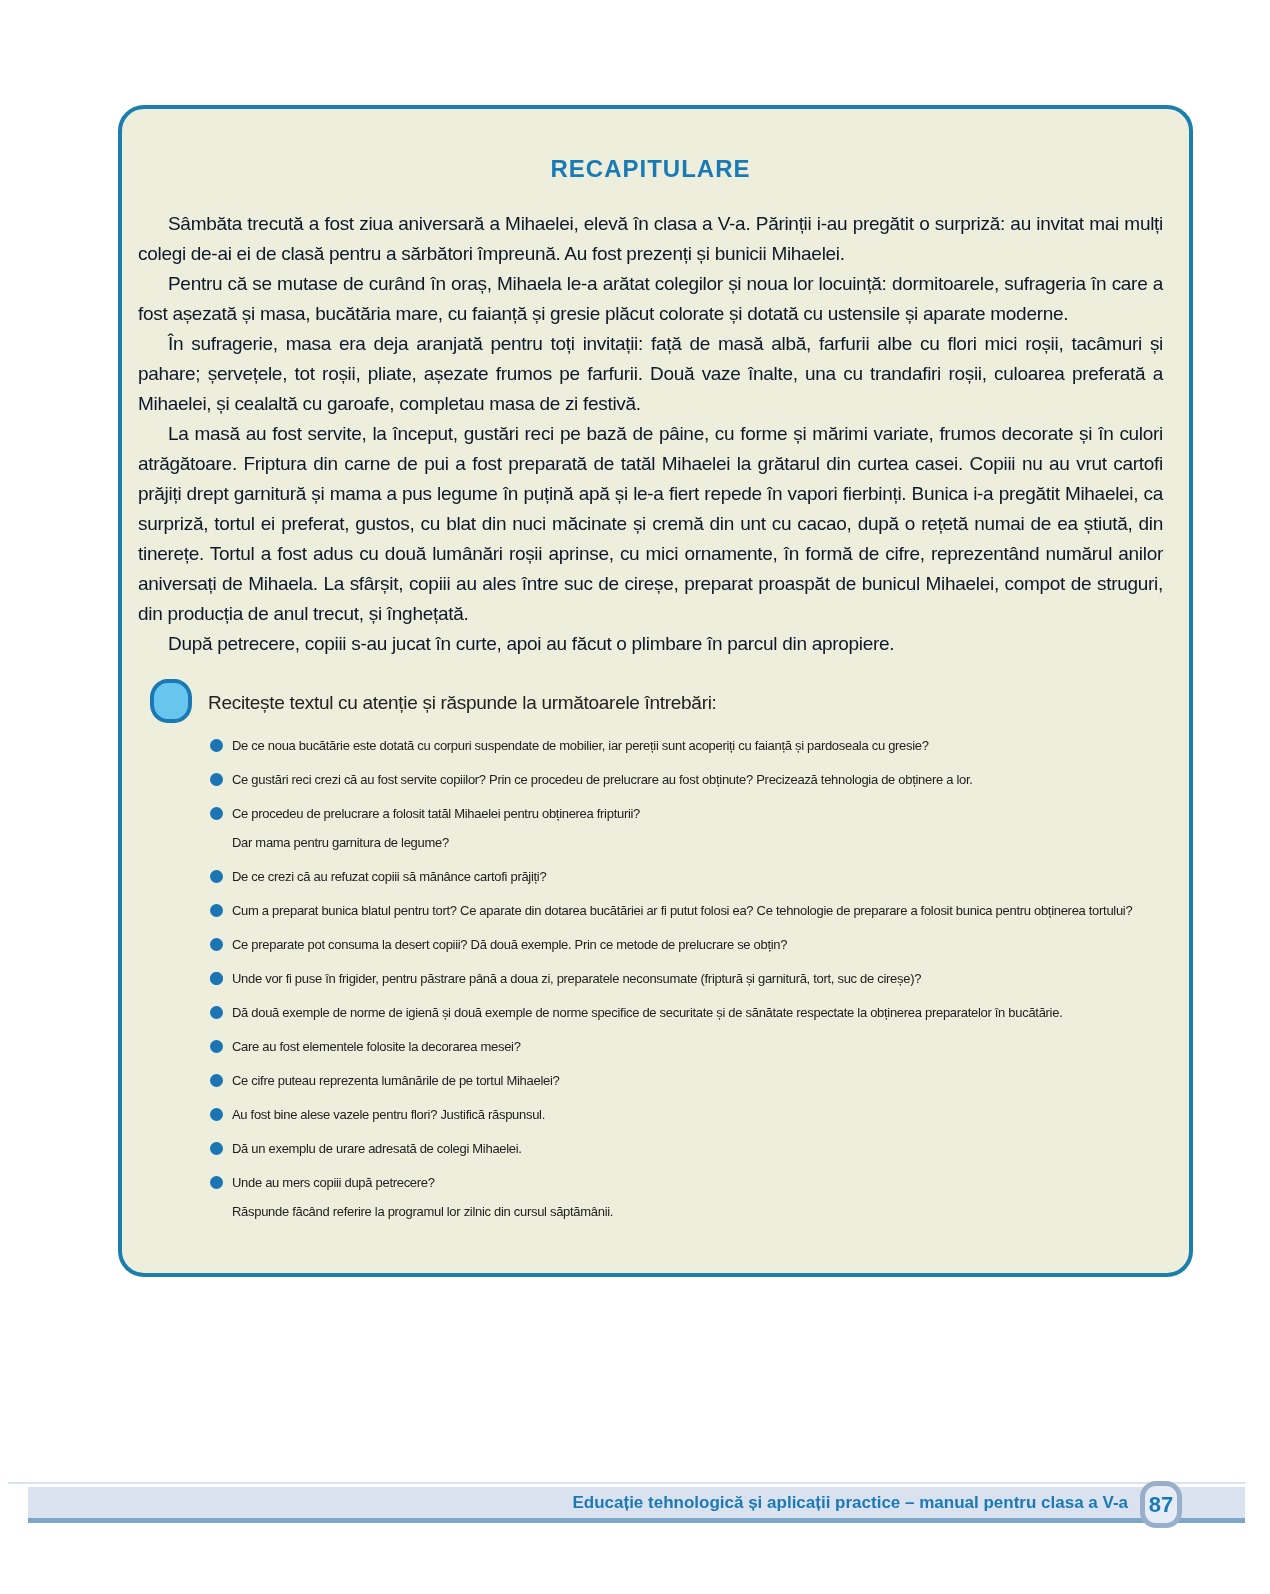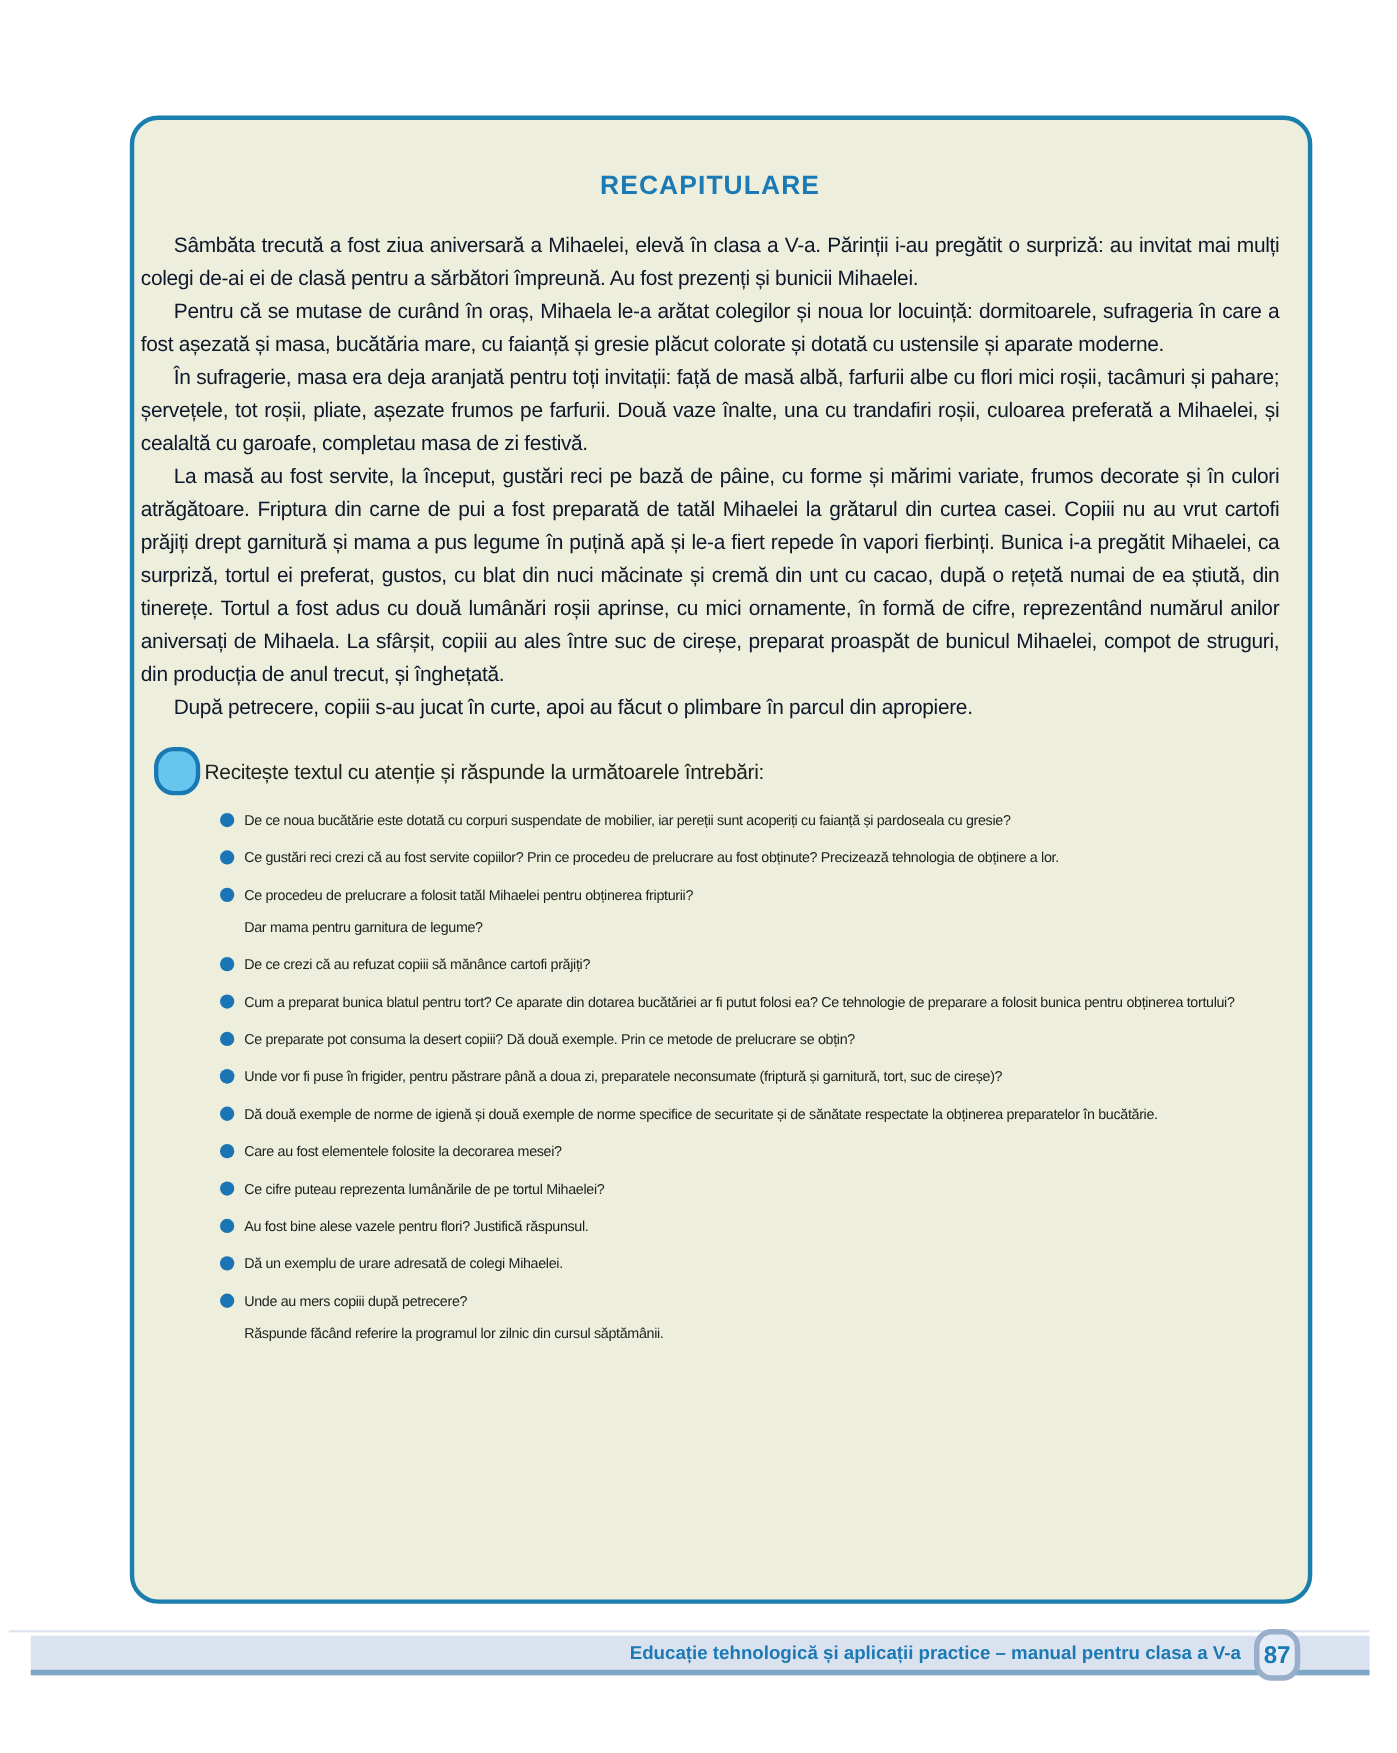--- a/index.html
+++ b/index.html
@@ -3,25 +3,25 @@
 <meta charset="utf-8">
 <style>
   * { margin:0; padding:0; box-sizing:border-box; }
   html,body { width:1270px; height:1594px; background:#ffffff;
     font-family:"Liberation Sans", sans-serif; }
   body { position:relative; overflow:hidden; }
 
   
   .content-box {
     position:absolute; left:118px; top:105px;
-    width:1075px; height:1353px;
+    width:1075px; height:1172px;
     background:#edeedb;
     border:4px solid #1b7fae;
     border-radius:26px;
-    padding:46px 26px 0 6px;
+    padding:46px 26px 0 16px;
     overflow:hidden;
   }
 
   .box-title {
     text-align:center;
     color:#1a7ab5;
     font-size:24px;
     font-weight:bold;
     letter-spacing:1px;
   }
@@ -39,21 +39,21 @@
   
   .task-row { display:flex; align-items:flex-start; margin-top:20px; }
   .task-icon {
     flex:0 0 42px; width:42px; height:44px;
     margin-left:12px;
     background:#67c5ee;
     border:4px solid #1879b4;
     border-radius:42%;
   }
   .task-text {
-    margin-left:4px; margin-top:13px;
+    margin-left:16px; margin-top:13px;
     font-size:19px; letter-spacing:-0.3px; color:#222222;
   }
 
   
   ul.questions { list-style:none; margin:8px 0 0 72px; }
   ul.questions li {
     position:relative;
     padding-left:22px;
     font-size:13px;
     line-height:29px;

